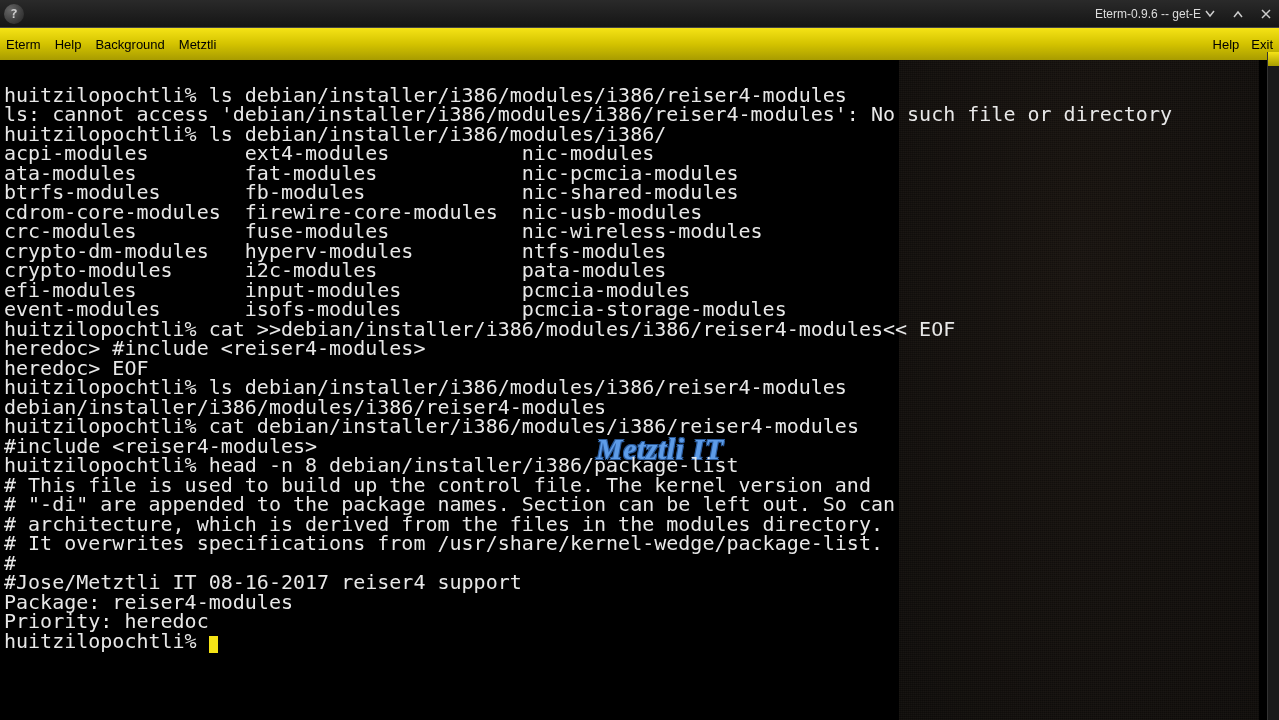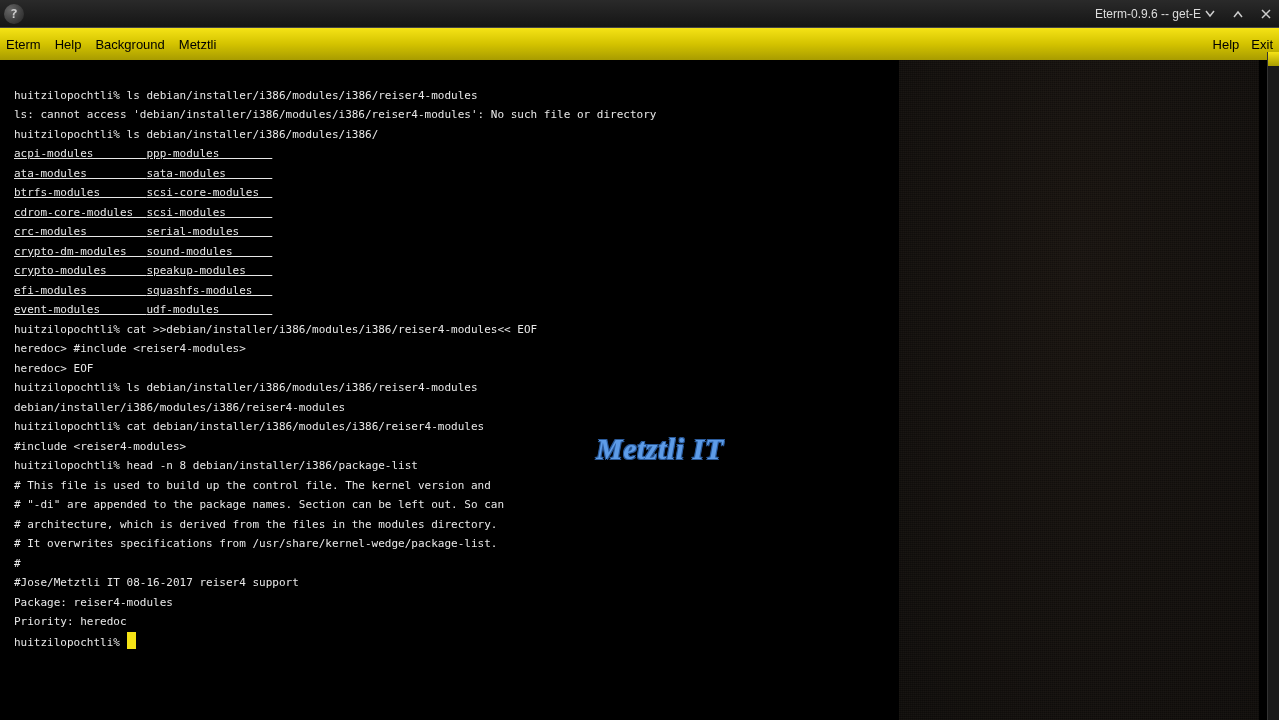--- a/index.html
+++ b/index.html
@@ -99,23 +99,23 @@
       font-family: Georgia, serif;
       font-size: 30px;
       font-weight: bold;
       font-style: italic;
       color: #5d9ce8;
       text-shadow: 1px 1px 0 #2a5a9a, -1px -1px 0 #2a5a9a, 1px -1px 0 #2a5a9a, -1px 1px 0 #2a5a9a;
       letter-spacing: 0.5px;
     }
     .term-content {
       position: relative;
-      padding: 6px 14px;
+      padding: 6px 4px;
       font-family: "DejaVu Sans Mono", "Liberation Mono", monospace;
-      font-size: 11px;
+      font-size: 20px;
       line-height: 19.5px;
       color: #e8e8e8;
       white-space: pre;
     }
     .scrollbar {
       position: absolute;
       right: 0;
       top: 52px;
       width: 12px;
       height: calc(720px - 52px);
@@ -131,21 +131,20 @@
     }
     .cursor {
       display: inline-block;
       width: 9px;
       height: 17px;
       background: #f5e316;
       vertical-align: text-bottom;
     }
     .cols {
       display: flex;
-      text-decoration: underline;
     }
     .col {
       white-space: pre;
     }
   </style>
 </head>
 <body>
 
 <div class="titlebar">
   <div class="sysicon">?</div>
@@ -190,29 +189,37 @@
 <span>ls: cannot access 'debian/installer/i386/modules/i386/reiser4-modules': No such file or directory</span>
 <span>huitzilopochtli%</span> <span>ls debian/installer/i386/modules/i386/</span>
 <div class="cols"><span class="col" id="col1">acpi-modules        
 ata-modules         
 btrfs-modules       
 cdrom-core-modules  
 crc-modules         
 crypto-dm-modules   
 crypto-modules      
 efi-modules         
-event-modules       </span><span class="col" id="col5">ppp-modules        
-sata-modules       
-scsi-core-modules  
-scsi-modules       
-serial-modules     
-sound-modules      
-speakup-modules    
-squashfs-modules   
-udf-modules        </span></div><span>huitzilopochtli%</span> <span>cat &gt;&gt;debian/installer/i386/modules/i386/reiser4-modules&lt;&lt; EOF</span>
+event-modules       </span><span class="col" id="col2">ext4-modules           
+fat-modules            
+fb-modules             
+firewire-core-modules  
+fuse-modules           
+hyperv-modules         
+i2c-modules            
+input-modules          
+isofs-modules          </span><span class="col" id="col4">nic-modules             
+nic-pcmcia-modules      
+nic-shared-modules      
+nic-usb-modules         
+nic-wireless-modules    
+ntfs-modules            
+pata-modules            
+pcmcia-modules          
+pcmcia-storage-modules  </span></div><span>huitzilopochtli%</span> <span>cat &gt;&gt;debian/installer/i386/modules/i386/reiser4-modules&lt;&lt; EOF</span>
 <span>heredoc&gt; #include &lt;reiser4-modules&gt;</span>
 <span>heredoc&gt; EOF</span>
 <span>huitzilopochtli%</span> <span>ls debian/installer/i386/modules/i386/reiser4-modules</span>
 <span>debian/installer/i386/modules/i386/reiser4-modules</span>
 <span>huitzilopochtli%</span> <span>cat debian/installer/i386/modules/i386/reiser4-modules</span>
 <span>#include &lt;reiser4-modules&gt;</span>
 <span>huitzilopochtli%</span> <span>head -n 8 debian/installer/i386/package-list</span>
 <span># This file is used to build up the control file. The kernel version and</span>
 <span># "-di" are appended to the package names. Section can be left out. So can</span>
 <span># architecture, which is derived from the files in the modules directory.</span>

